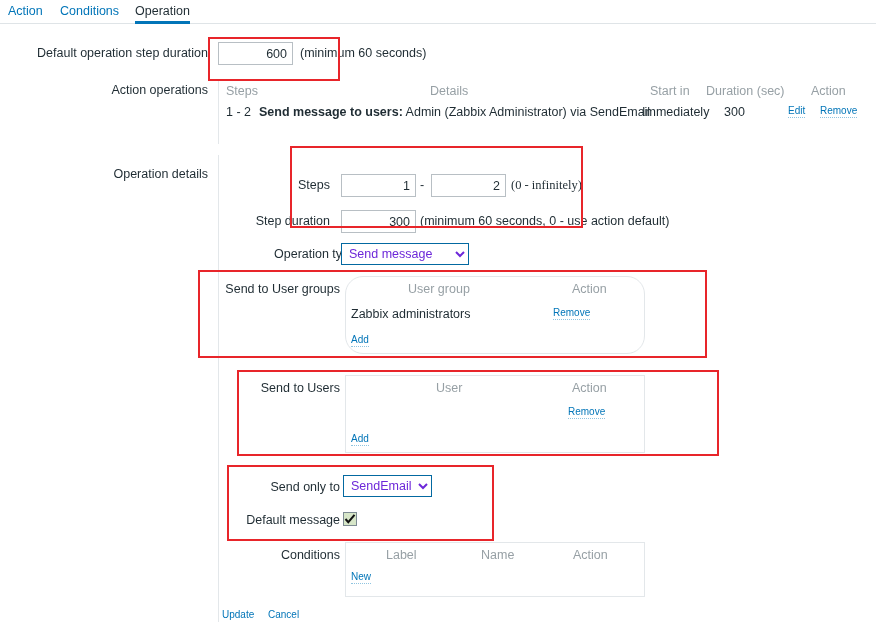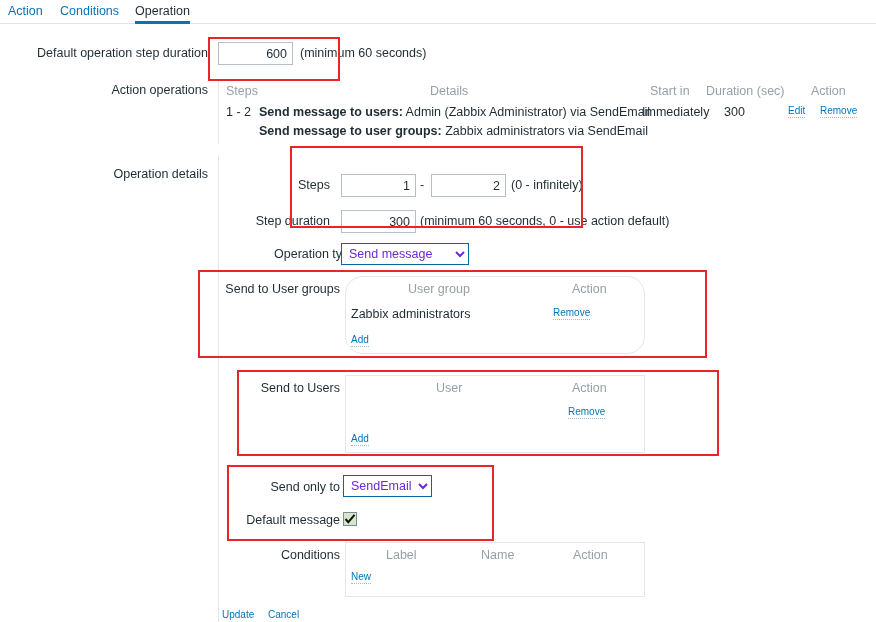--- a/index.html
+++ b/index.html
@@ -172,38 +172,37 @@
   <div class="tbl-head" style="left:7px; top:4px;">Steps</div>
   <div class="tbl-head" style="left:211px; top:4px;">Details</div>
   <div class="tbl-head" style="left:431px; top:4px;">Start in</div>
   <div class="tbl-head" style="left:487px; top:4px;">Duration (sec)</div>
   <div class="tbl-head" style="left:592px; top:4px;">Action</div>
 
   <div class="cell" style="left:7px; top:25px;">1 - 2</div>
 
   <div class="cell" style="left:40px; top:25px;"><b>Send message to users:</b><span> Admin (Zabbix Administrator) via SendEmail</span></div>
 
-  <div class="cell" style="left:40px; top:44px;"><b>Send message to user groups:</b><span> Zabbix administrators via SendEmail</span></div>
 
   <div class="cell" style="left:423px; top:25px;">Immediately</div>
   <div class="cell" style="left:505px; top:25px;">300</div>
 
   <div class="lnk" style="left:569px; top:25px;">Edit</div>
   <div class="lnk" style="left:601px; top:25px;">Remove</div>
 </div>
 
 <div class="row-label" style="left:0px; top:167px; width:208px;">Operation details</div>
 
 <div class="panel" style="left:218px; top:155px; width:522px; height:467px;"></div>
 
 <div class="row-label" style="left:218px; top:178px; width:112px;">Steps</div>
 <input class="txtinput" style="left: 341px; top: 174px; width: 75px;" value="1">
 <div class="hinttext" style="left:420px; top:178px;">-</div>
 <input class="txtinput" style="left: 431px; top: 174px; width: 75px;" value="2">
-<div class="hinttext" style="left:511px; top:178px;">(0 - infinitely)</div>
+<div class="hinttext" style="left:511px; top:178px;font-family:Liberation Serif, serif;">(0 - infinitely)</div>
 
 <div class="row-label" style="left:218px; top:214px; width:112px;">Step duration</div>
 <input class="txtinput" style="left: 341px; top: 210px; width: 75px;" value="300">
 <div class="hinttext" style="left:420px; top:214px;">(minimum 60 seconds, 0 - use action default)</div>
 
 <div class="row-label" style="left:218px; top:247px; width:112px;margin-left:26px;">Operation type</div>
 <select class="sel" style="left:341px; top:243px; width:128px;">
   <option>Send message</option>
 </select>
 

